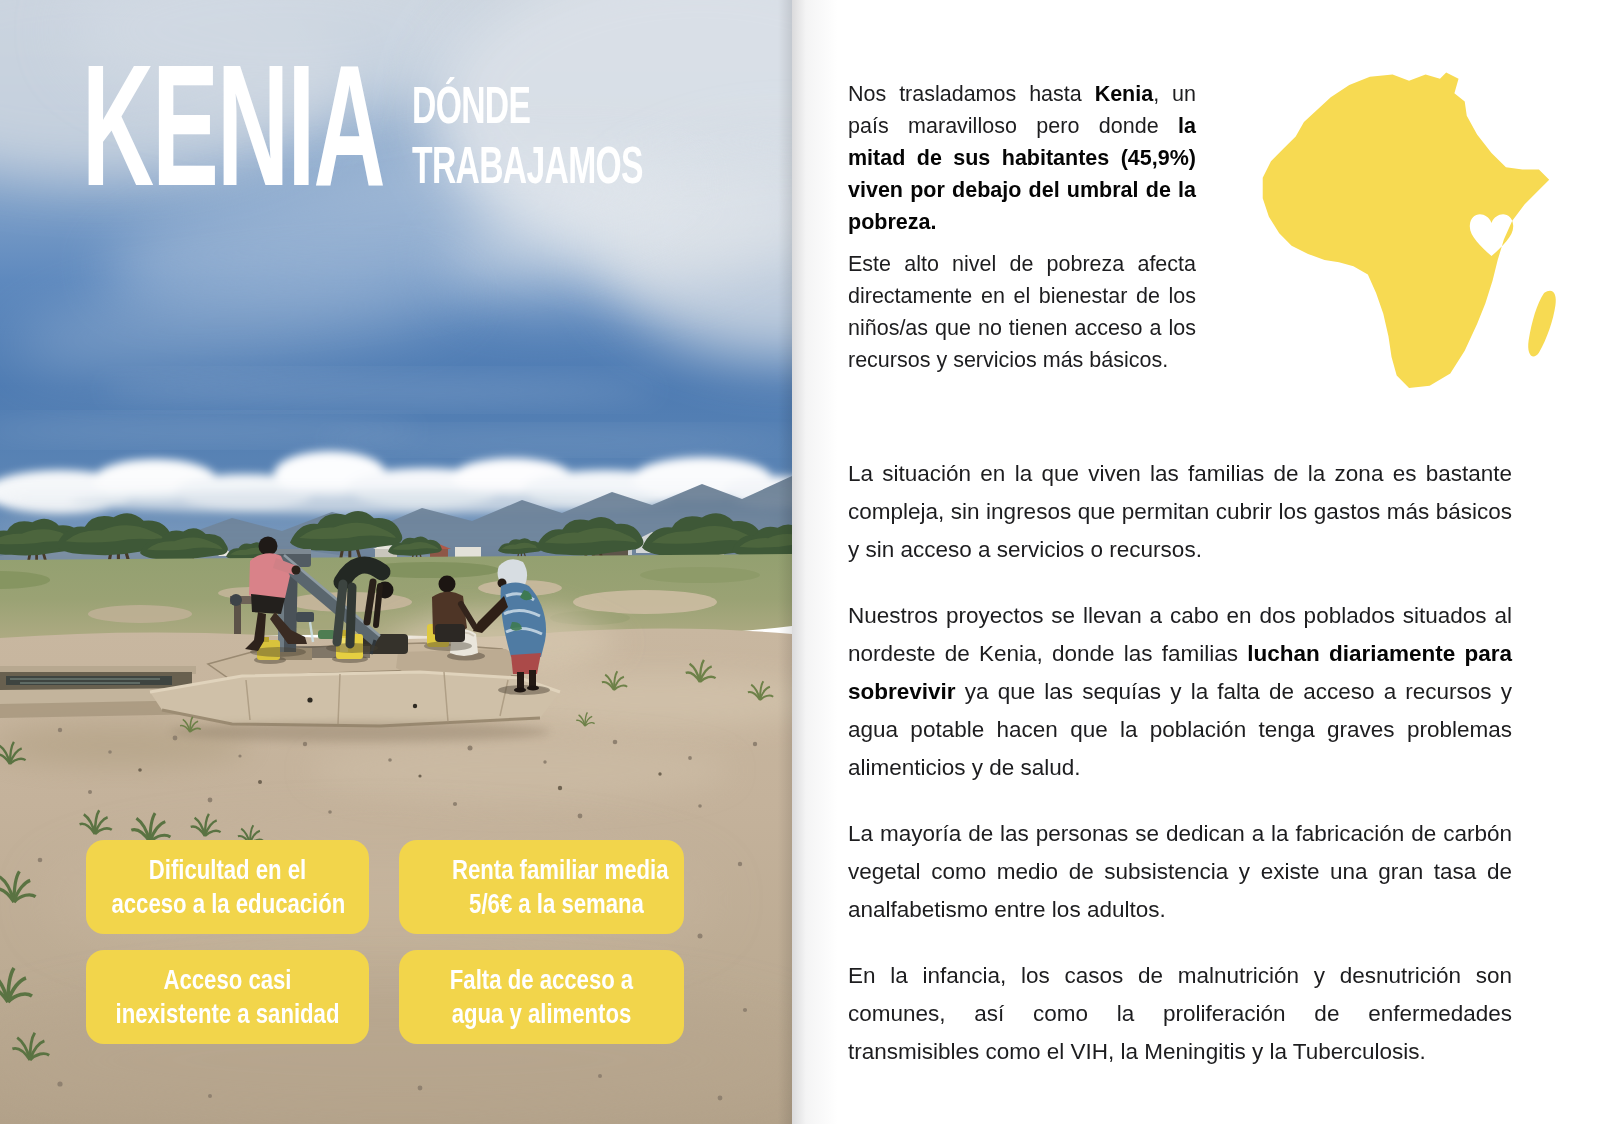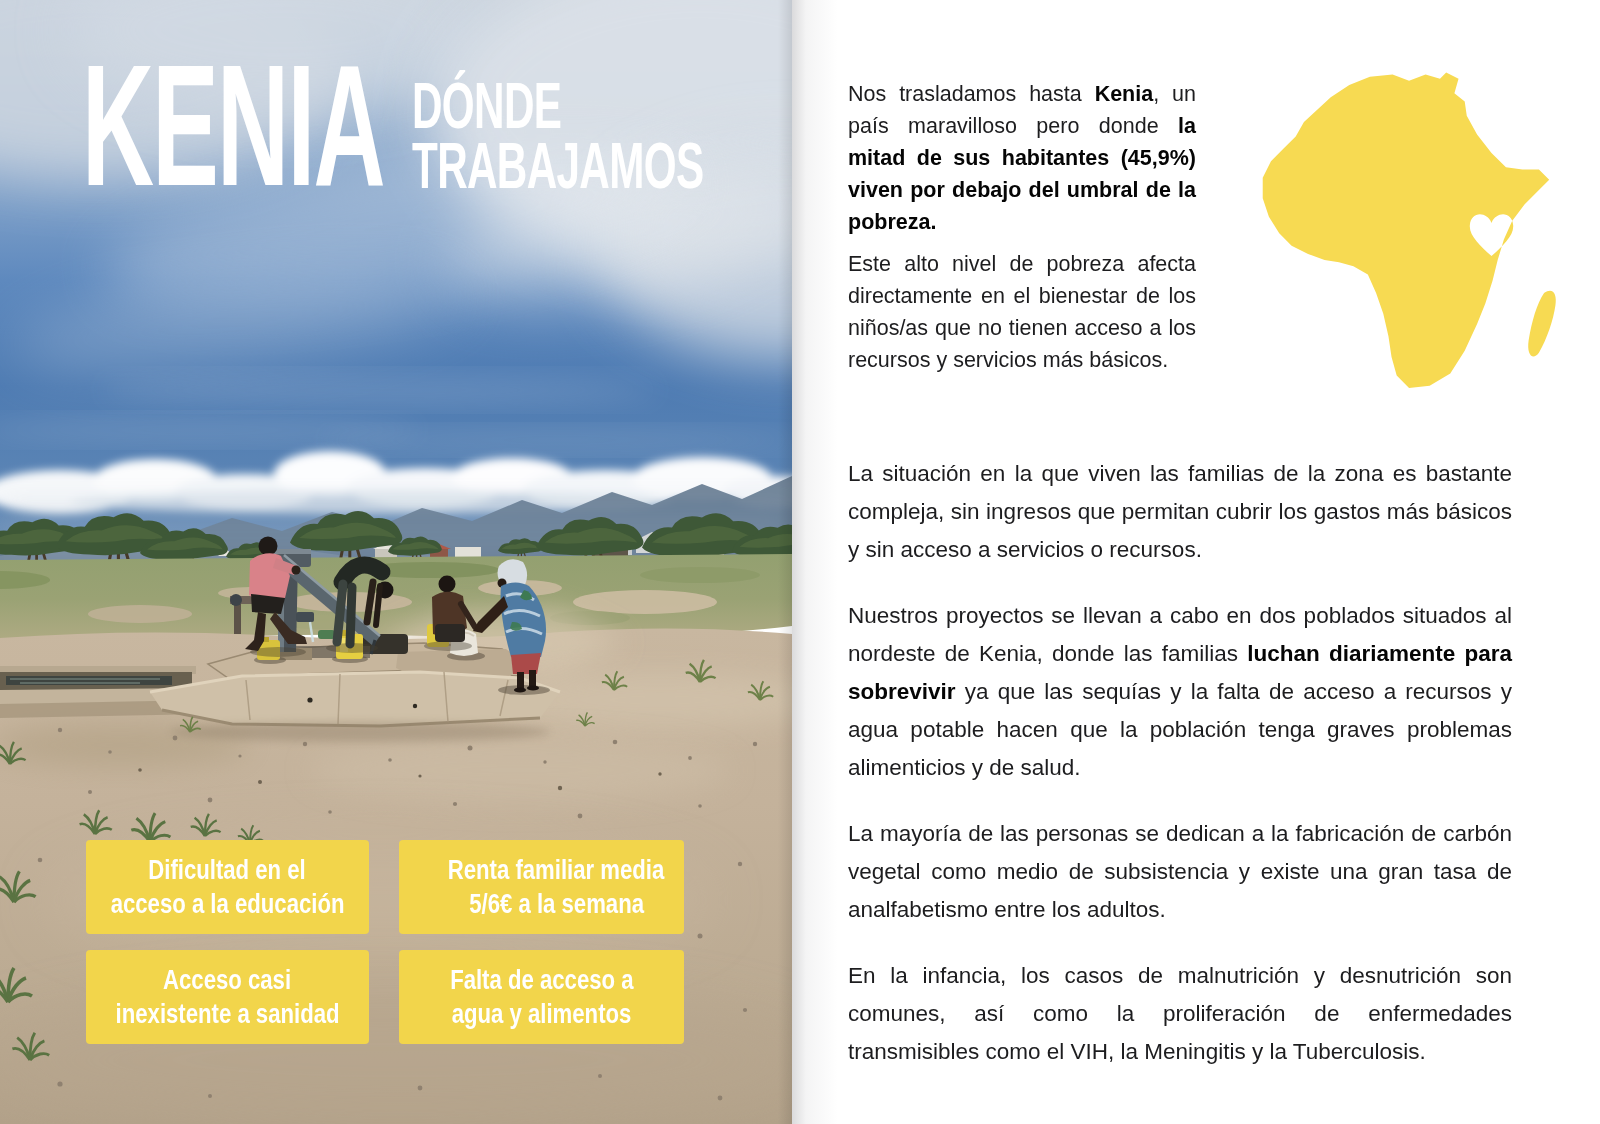--- a/index.html
+++ b/index.html
@@ -6,27 +6,27 @@
   .canvas{position:relative;width:1600px;height:1124px;margin:0 auto;overflow:hidden;
           font-family:"Liberation Sans",sans-serif;background:#fff;display:flex;}
   
   .photo-pane{position:relative;width:792px;height:1124px;flex:0 0 792px;overflow:hidden;}
   .photo-svg{position:absolute;inset:0;display:block;}
   .title-block{position:absolute;left:0;top:0;width:100%;}
   .kenia{position:absolute;left:82px;top:64px;margin:0;color:#fff;font-weight:700;
          font-size:172px;line-height:122px;letter-spacing:-3px;
          transform:scaleX(.58);transform-origin:left top;white-space:nowrap;}
   .subtitle{position:absolute;left:412px;top:76px;color:#fff;font-weight:700;
-            font-size:64px;line-height:60px;letter-spacing:-1px;white-space:nowrap;}
+            font-size:51px;line-height:60px;letter-spacing:-1px;white-space:nowrap;}
   .subtitle span{display:block;transform:scaleX(.66);transform-origin:left top;}
   .badges{position:absolute;left:86px;top:840px;display:grid;
           grid-template-columns:283px 285px;grid-template-rows:94px 94px;
           column-gap:30px;row-gap:16px;}
-  .badge{border-radius:4px;display:flex;flex-direction:column;justify-content:center;
-         align-items:center;text-align:center;color:#fff;font-weight:700;
+  .badge{border-radius:18px;display:flex;flex-direction:column;justify-content:center;
+         text-align:center;color:#fff;font-weight:700;
          font-size:27px;line-height:34px;letter-spacing:0;}
   .badge span{display:block;transform:scaleX(.82);white-space:nowrap;}
   .edge-shade{position:absolute;top:0;right:0;width:14px;height:100%;
               background:linear-gradient(to right,rgba(0,0,0,0),rgba(0,0,0,.10));}
   
   .text-pane{position:relative;flex:1;background:#fff;height:1124px;}
   .text-pane::before{content:"";position:absolute;left:0;top:0;bottom:0;width:46px;
      background:linear-gradient(to right,rgba(40,40,48,.17),rgba(40,40,48,.05) 14px,rgba(40,40,48,0) 46px);
      pointer-events:none;}
   .article{position:relative;padding:78px 0 0 56px;color:#1d1d1f;}

